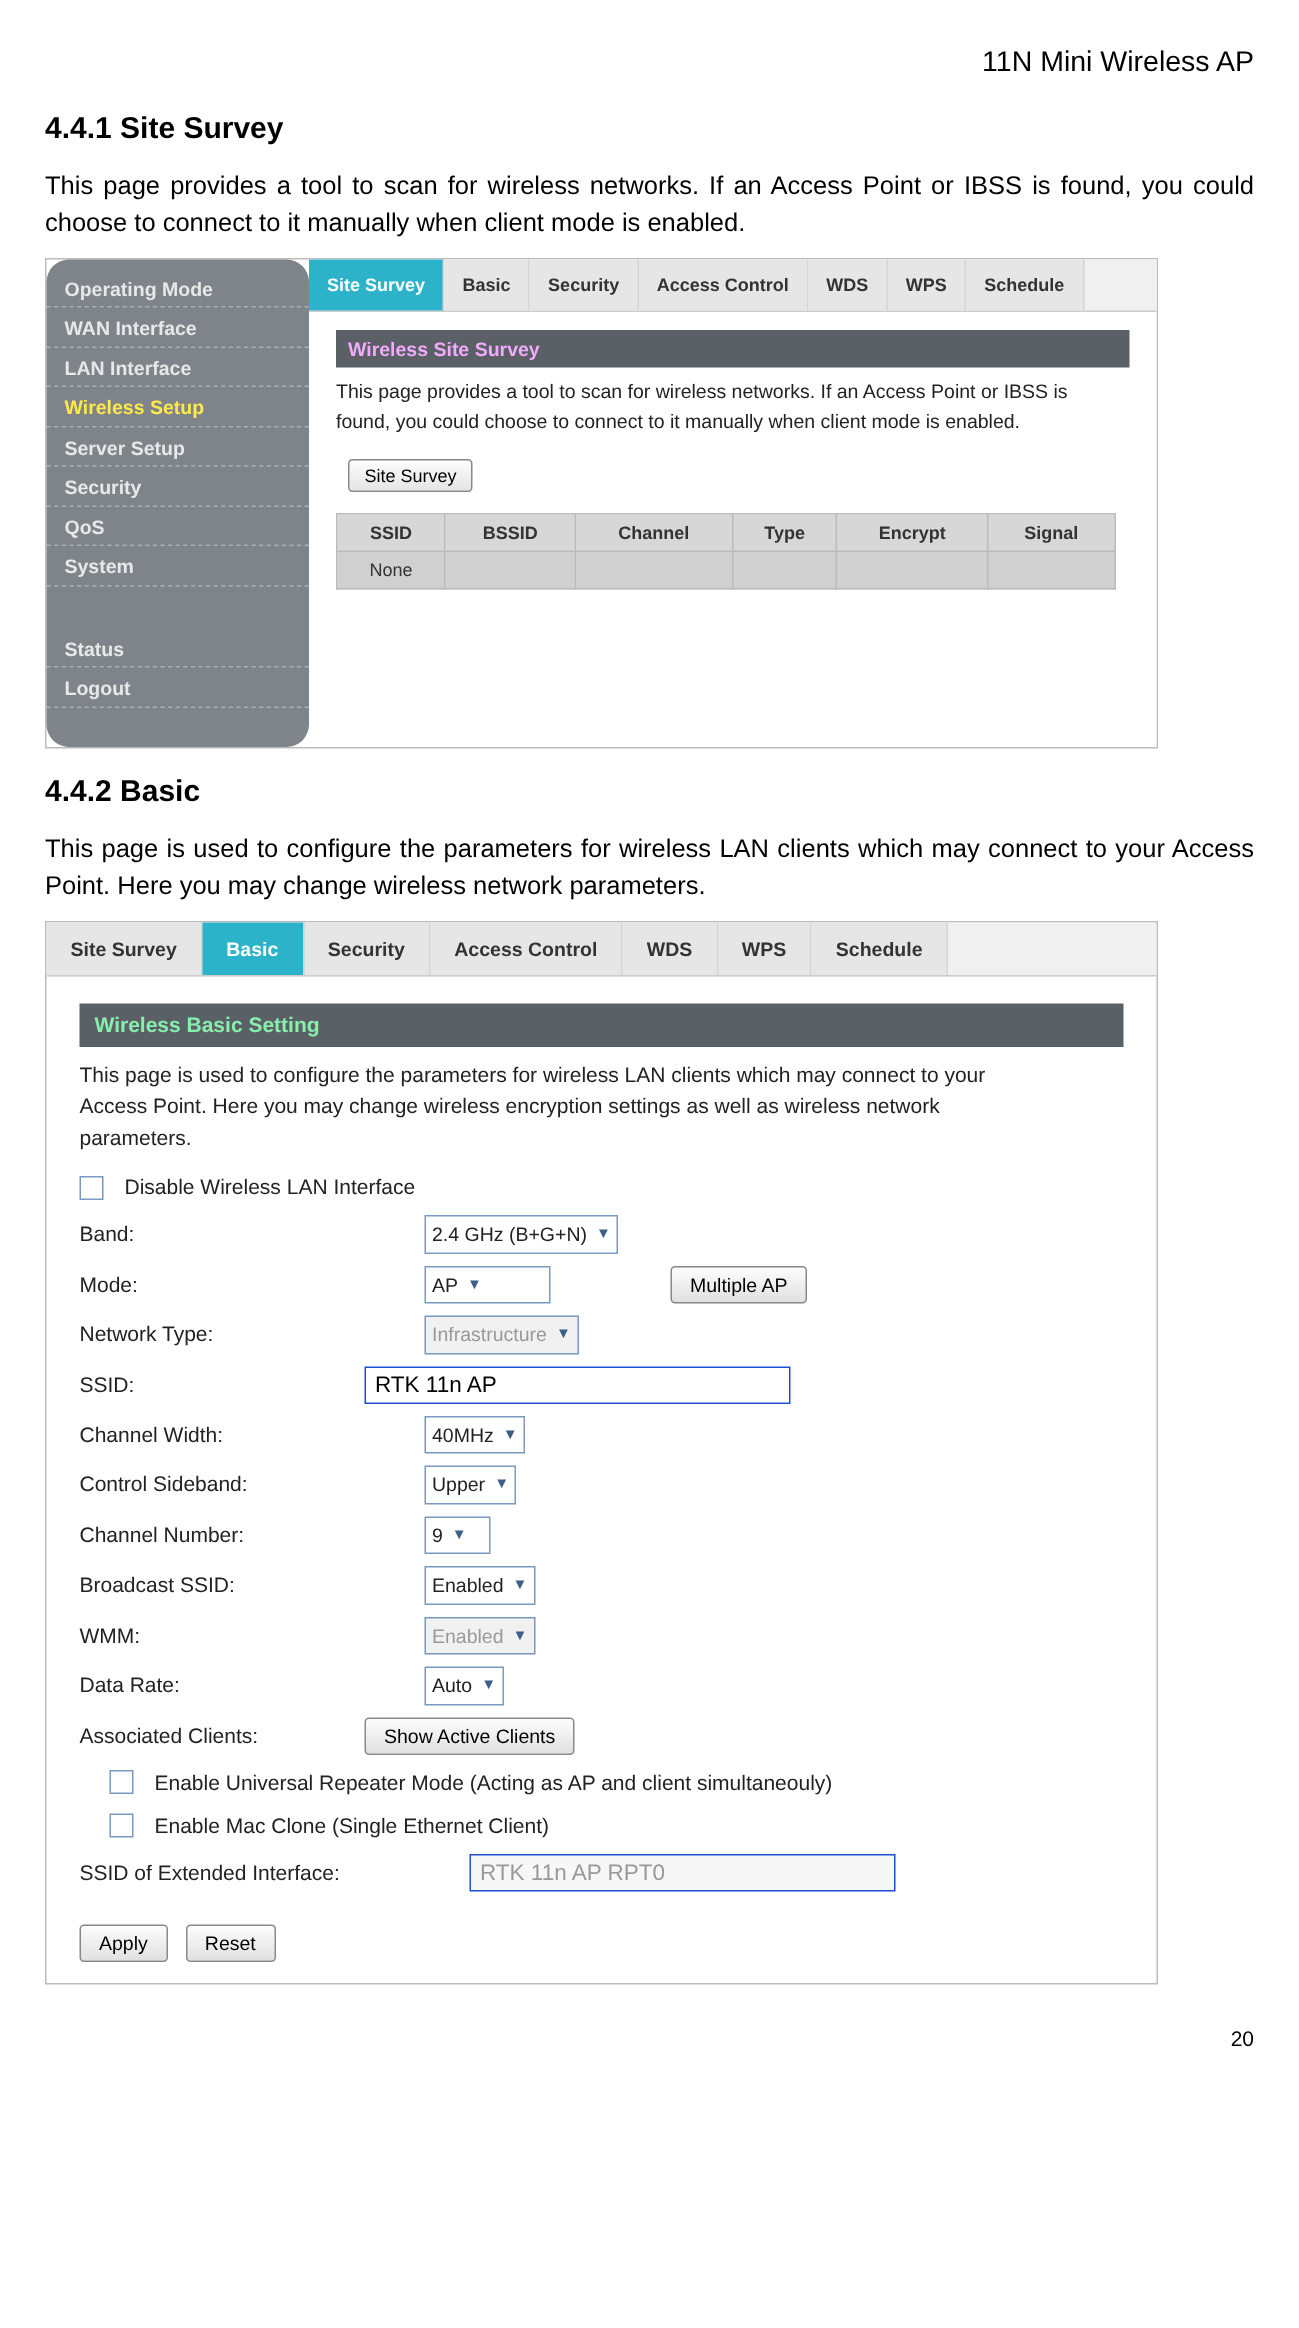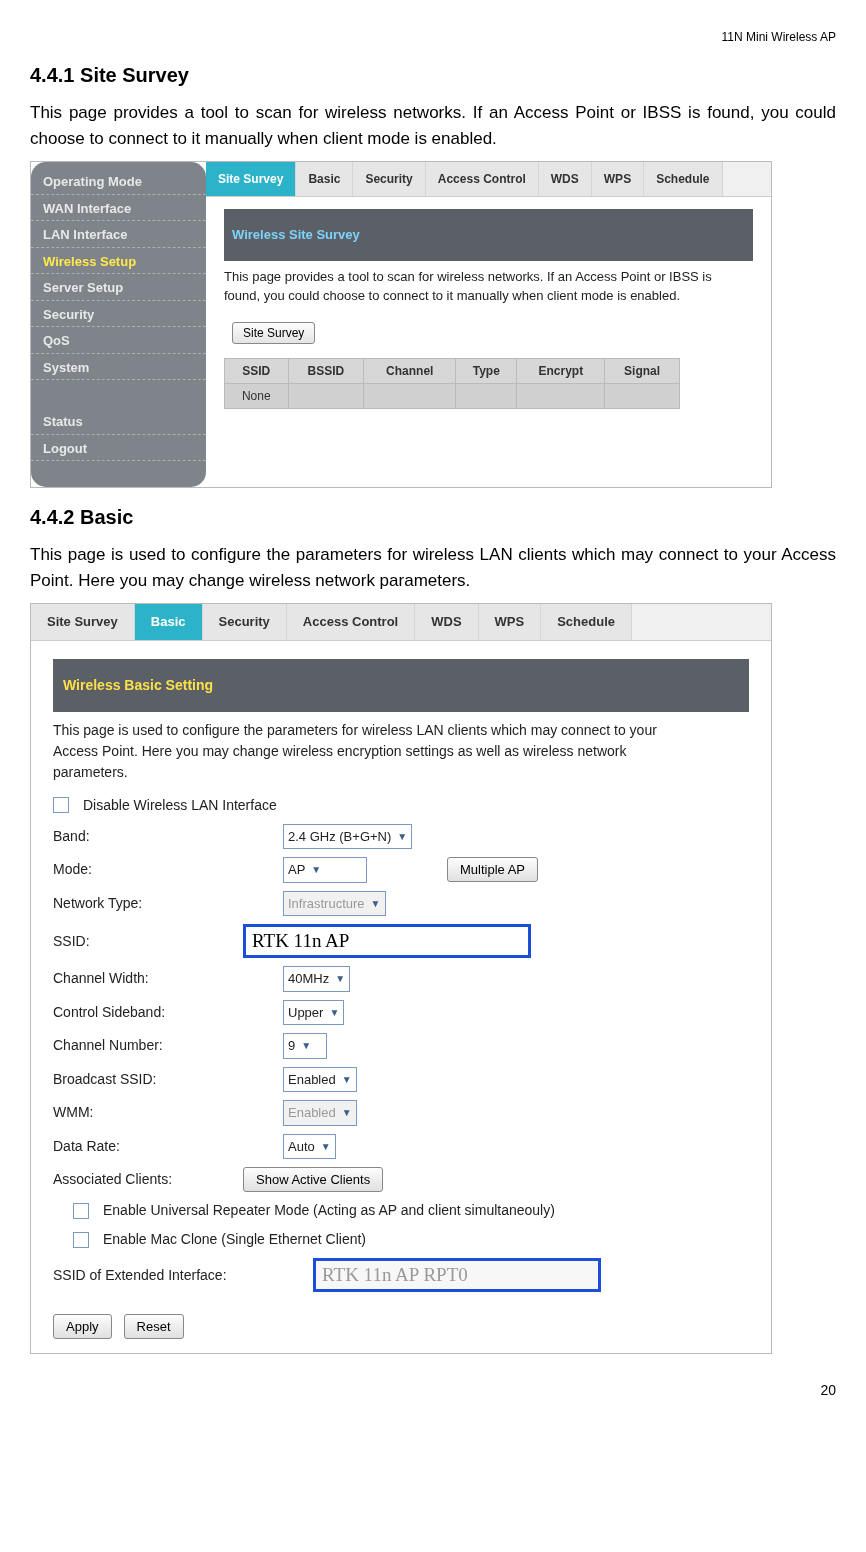--- a/index.html
+++ b/index.html
@@ -8,21 +8,21 @@
     padding: 28px 30px 0 30px;
     background: #fff;
     color: #000;
     font-size: 17px;
     line-height: 1.5;
     width: 866px;
     box-sizing: border-box;
   }
   .page-header-right {
     text-align: right;
-    font-size: 12px;
+    font-size: 19px;
     margin-bottom: 14px;
   }
   .section-heading {
     font-weight: bold;
     font-size: 20px;
     margin: 14px 0 10px 0;
   }
   .section-text {
     text-align: justify;
     margin-bottom: 10px;
@@ -77,44 +77,44 @@
   .tabbar1 .tab.active {
     background: #2cb3c9;
     color: #fff;
   }
   .content1 {
     padding: 12px 18px;
     font-family: Verdana, Arial, sans-serif;
   }
   .panel-title {
     background: #5b6066;
-    color: #7dd3fc;
-    font-size: 13px;
-    font-weight: bold;
-    padding: 16px 8px;
+    color: #f0abfc;
+    font-size: 13px;
+    font-weight: bold;
+    padding: 3px 8px;
   }
   .panel-desc {
     font-size: 13px;
     color: #222;
     margin: 6px 0 10px 0;
     max-width: 490px;
   }
   .btn-ss {
     font-family: Arial, sans-serif;
     font-size: 12px;
     padding: 3px 10px;
     border: 1px solid #888;
     border-radius: 3px;
     background: linear-gradient(#fdfdfd,#e4e4e4);
     cursor: pointer;
     margin: 6px 0 14px 8px;
   }
   .ss-table {
     border-collapse: collapse;
-    width: 456px;
+    width: 520px;
     font-size: 12px;
   }
   .ss-table th, .ss-table td {
     border: 1px solid #bbb;
     padding: 3px 6px;
     text-align: center;
     background: #d7d7d7;
     color: #333;
   }
   .ss-table td {
@@ -144,24 +144,24 @@
   }
   .tabbar2 .tab.active {
     background: #2cb3c9;
     color: #fff;
   }
   .content2 {
     padding: 18px 22px 14px 22px;
   }
   .panel-title2 {
     background: #5b6066;
-    color: #fde047;
+    color: #86efac;
     font-size: 14px;
     font-weight: bold;
-    padding: 16px 10px;
+    padding: 4px 10px;
   }
   .panel-desc2 {
     font-size: 14px;
     color: #222;
     margin: 8px 0 12px 0;
     max-width: 620px;
   }
   .form-row {
     display: flex;
     align-items: center;
@@ -189,24 +189,24 @@
   }
   .sel.disabled {
     color: #999;
     background: #f1f1f1;
   }
   .sel .arrow {
     color: #3b5f87;
     font-size: 10px;
   }
   .txtinput {
-    font-family: Liberation Serif, serif;
-    font-size: 19px;
+    font-family: Liberation Sans, sans-serif;
+    font-size: 15px;
     padding: 3px 6px;
-    border: 3px solid #1d4ed8;
+    border: 1px solid #1d4ed8;
     width: 270px;
   }
   .txtinput.disabled {
     color: #999;
     background: #f7f7f7;
   }
   .btn-small {
     font-family: Arial, sans-serif;
     font-size: 13px;
     padding: 4px 12px;

